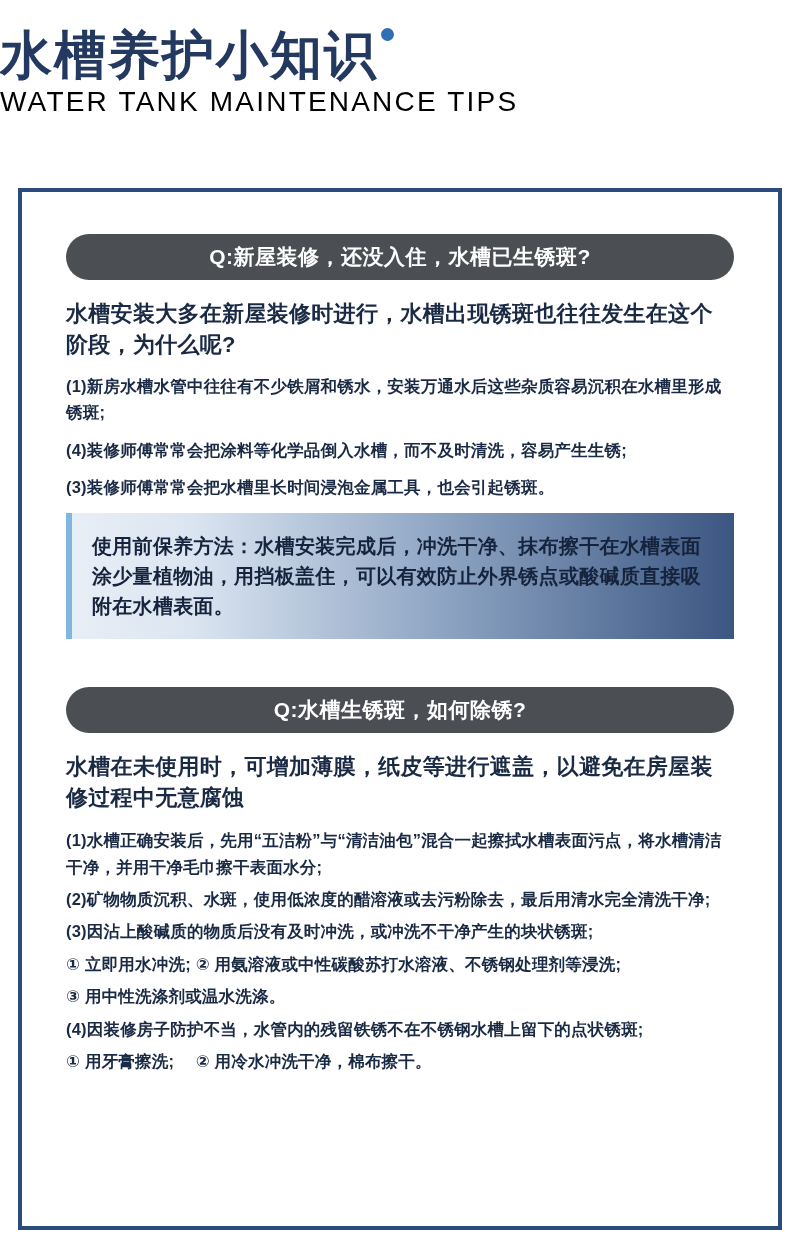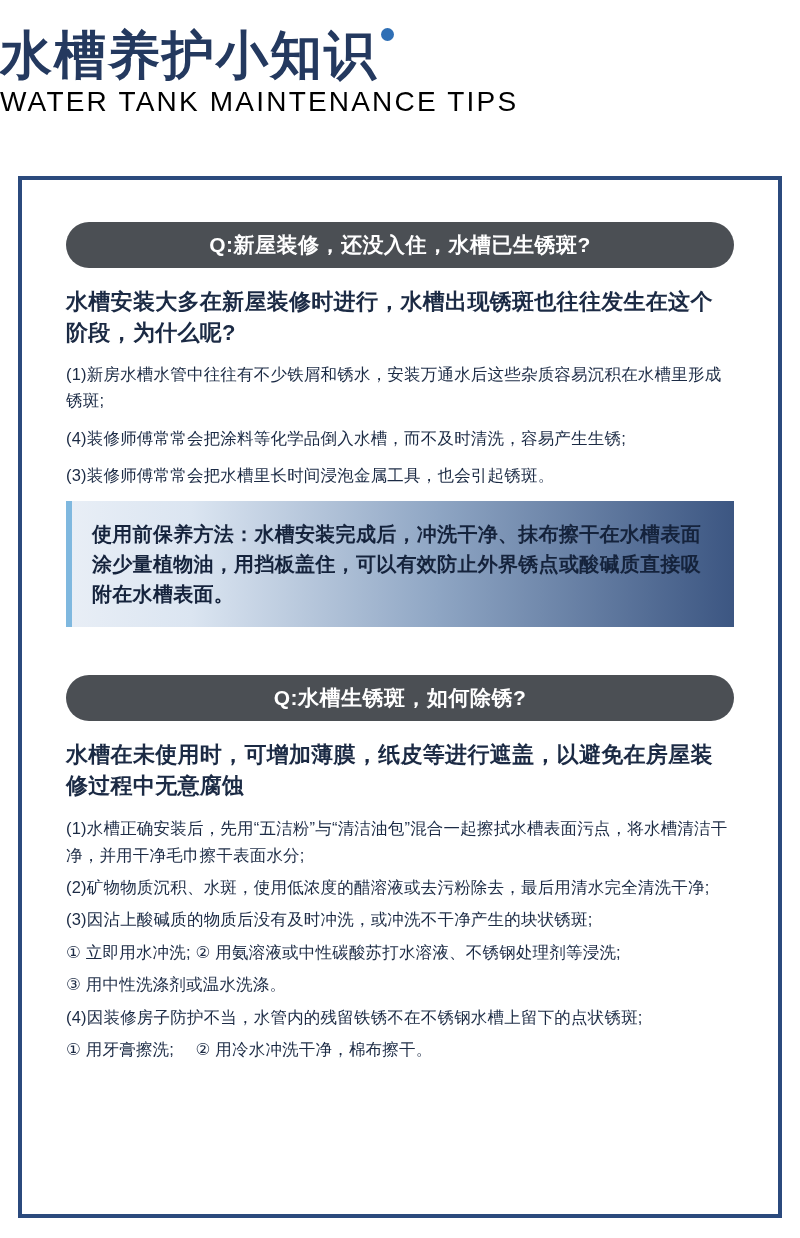--- a/index.html
+++ b/index.html
@@ -47,21 +47,21 @@
     font-size: 28px;
     letter-spacing: 2.2px;
     color: #000000;
     font-weight: 500;
   }
 
   
   .frame {
     position: absolute;
     left: 18px;
-    top: 176px;
+    top: 188px;
     width: 764px;
     height: 1042px;
     border: 4px solid #2b4a7d;
     box-sizing: border-box;
     background: #ffffff;
   }
   .frame-inner {
     padding: 42px 44px 0 44px;
     box-sizing: border-box;
   }
@@ -85,20 +85,21 @@
     font-size: 22px;
     font-weight: bold;
     line-height: 1.42;
     color: #1b2a44;
     letter-spacing: 0.3px;
   }
 
   
   .items {
     margin-top: 14px;
+    font-weight: bold;
   }
   .item {
     font-size: 16.5px;
     line-height: 1.55;
     color: #1b2a44;
     margin-bottom: 12px;
     letter-spacing: 0.2px;
   }
 
   

